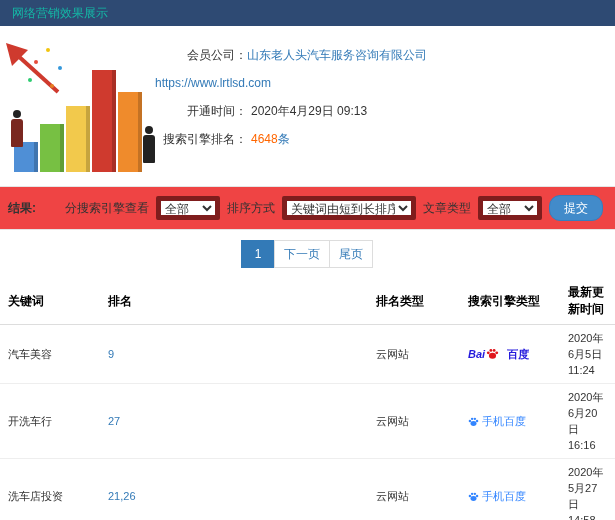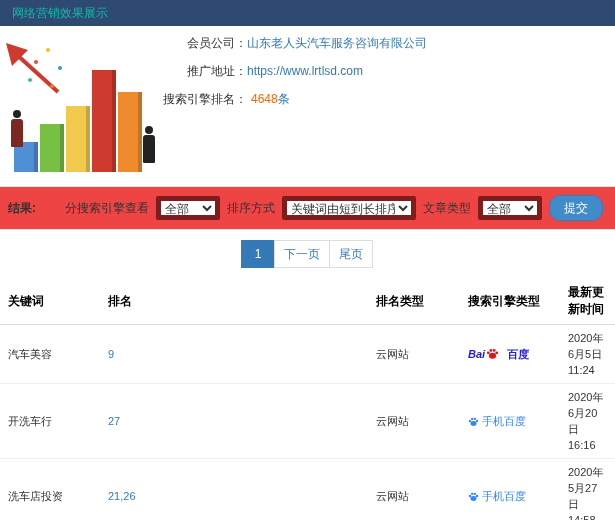--- a/index.html
+++ b/index.html
@@ -24,21 +24,21 @@
   .d3{left:58px;top:40px;background:#3498db;}
   .d4{left:28px;top:52px;background:#2ecc71;}
   .d5{left:50px;top:58px;background:#e67e22;}
   .person{position:absolute;width:14px;}
   .p-head{width:8px;height:8px;border-radius:50%;background:#222;margin:0 auto;}
   .p-body{width:12px;height:28px;background:#222;margin:1px auto 0;border-radius:3px 3px 1px 1px;}
   .pa{left:10px;top:84px;}
   .pa .p-body{background:#7a2820;}
   .pb{left:142px;top:100px;}
   
-  .info-rows{flex:1;padding-top:8px;}
+  .info-rows{flex:1;padding-top:20px;}
   .info-row{display:flex;margin-bottom:10px;line-height:18px;}
   .info-label{width:92px;text-align:right;color:#333;flex:0 0 92px;}
   .info-value{color:#337ab7;text-decoration:none;}
   .info-plain{margin-left:4px;color:#333;}
   .rank-count{margin-left:4px;color:#ff6600;}
   .rank-unit{color:#337ab7;}
   
   .filter-bar{height:42px;background:#ef4444;border-top:1px solid #e5e5e5;border-bottom:1px solid #e5e5e5;display:flex;align-items:center;padding:0 12px 0 8px;}
   .filter-title{font-weight:bold;color:#333;}
   .filter-controls{margin-left:auto;display:flex;align-items:center;gap:7px;}
@@ -95,22 +95,25 @@
           <div class="p-head"></div>
           <div class="p-body"></div>
         </div>
     </div>
     <div class="info-rows">
       <div class="info-row">
         <span class="info-label">会员公司：</span>
         <a class="info-value">山东老人头汽车服务咨询有限公司</a>
       </div>
       <div class="info-row">
-        <span class="info-label">推广地址：</span>
         <a class="info-value">https://www.lrtlsd.com</a>
+      </div>
+      <div class="info-row">
+        <span class="info-label">开通时间：</span>
+        <span class="info-plain">2020年4月29日 09:13</span>
       </div>
       <div class="info-row">
         <span class="info-label">搜索引擎排名：</span>
         <span class="rank-count">4648</span>
         <span class="rank-unit">条</span>
       </div>
     </div>
   </div>
 
   <div class="filter-bar">

